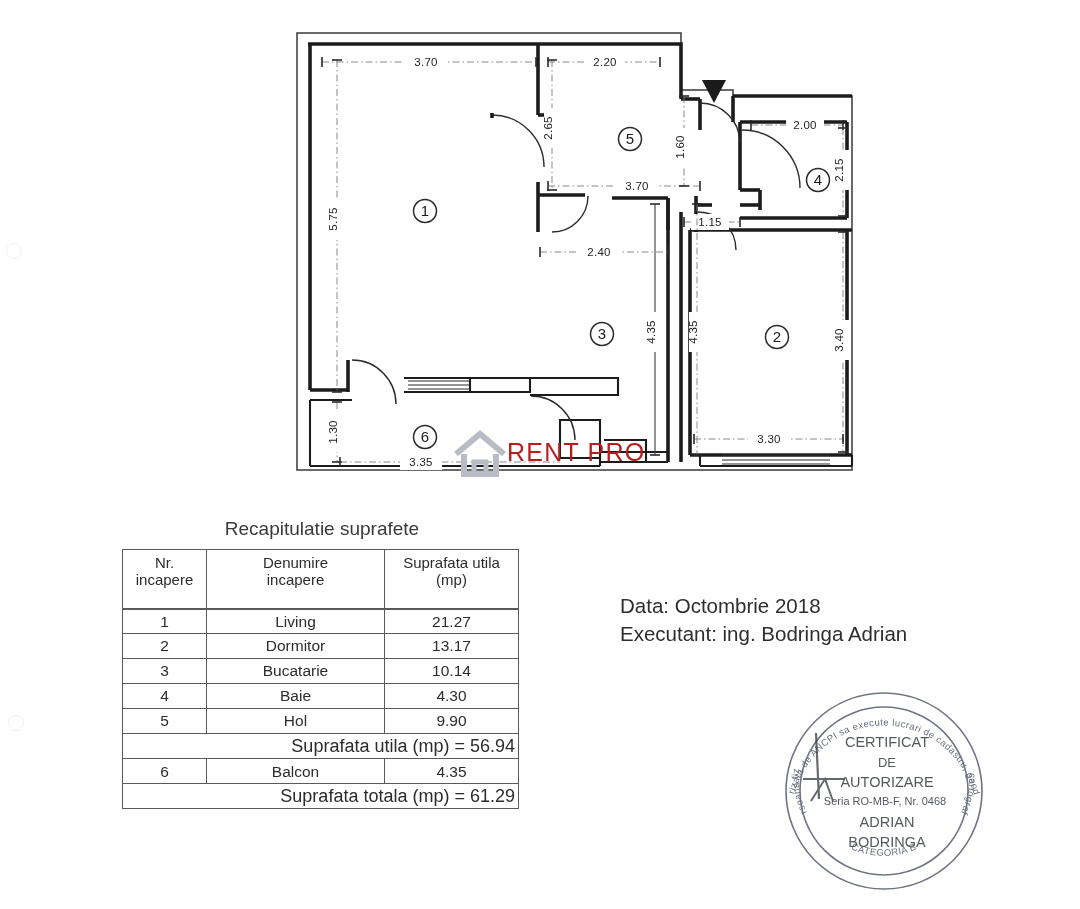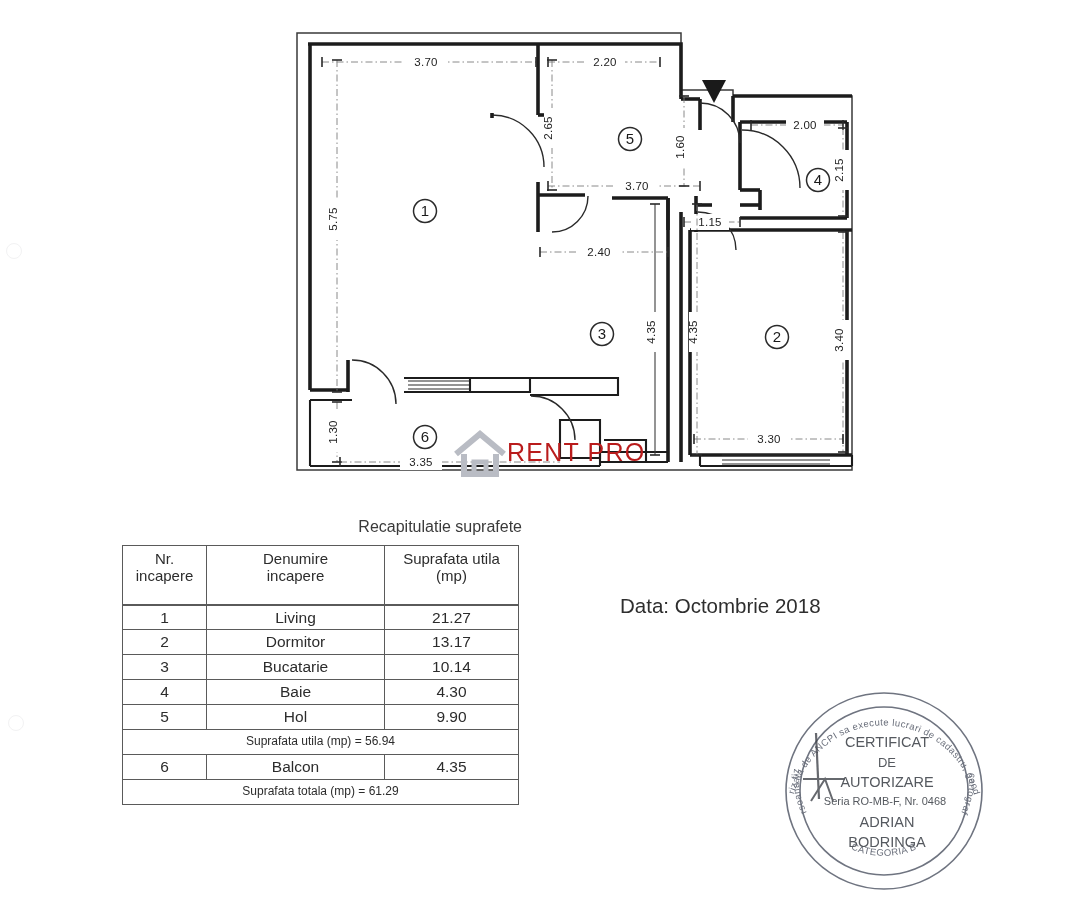--- a/index.html
+++ b/index.html
@@ -42,22 +42,22 @@
     white-space: nowrap;
   }
 
   
   #table-block {
     position: absolute;
     left: 122px; top: 518px;
     width: 400px;
   }
   #table-caption {
-    text-align: right;
-    font-size: 16px;
+    text-align: center;
+    font-size: 19px;
     color: #3a3a3a;
     margin-bottom: 9px;
     font-family: "Liberation Sans", sans-serif;
   }
   table.recap {
     border-collapse: collapse;
     width: 396px;
     table-layout: fixed;
     color: #2c2c2c;
   }
@@ -72,22 +72,23 @@
   table.recap thead td {
     padding: 5px 3px 19px;
     font-size: 15px;
     border-bottom-width: 2px;
   }
   table.recap tbody td { height: 25px; }
   td.col-nr { width: 84px; }
   td.col-name { width: 178px; }
   td.col-area { width: 134px; }
   tr.summary td {
-    font-size: 12px;
+    font-size: 18px;
     height: 28px;
+    text-align: right;
   }
 
   
   #info-block {
     position: absolute;
     left: 620px; top: 592px;
     width: 440px;
     color: #2e2e2e;
   }
   #info-block .info-line {
@@ -448,20 +449,21 @@
         </tr>
         <tr class="summary">
           <td colspan="3">Suprafata totala (mp) = 61.29</td>
         </tr>
       </tbody>
     </table>
   </div>
 
   <div id="info-block">
     <div class="info-line">Data: Octombrie 2018</div>
+    <div class="info-line">Executant: ing. Bodringa  Adrian</div>
   </div>
 
   <div id="stamp">
     <svg width="218" height="208" viewBox="0 0 218 208">
       <defs>
         <path id="arcTop" d="M 19,112 A 93,93 0 0 1 199,112" fill="none"></path>
         <path id="arcBottom" d="M 29,112 A 83,83 0 0 0 189,112" fill="none"></path>
         <path id="arcLeft" d="M 31,128 A 82,82 0 0 1 24,86" fill="none"></path>
         <path id="arcRight" d="M 194,88 A 82,82 0 0 1 186,130" fill="none"></path>
       </defs>

